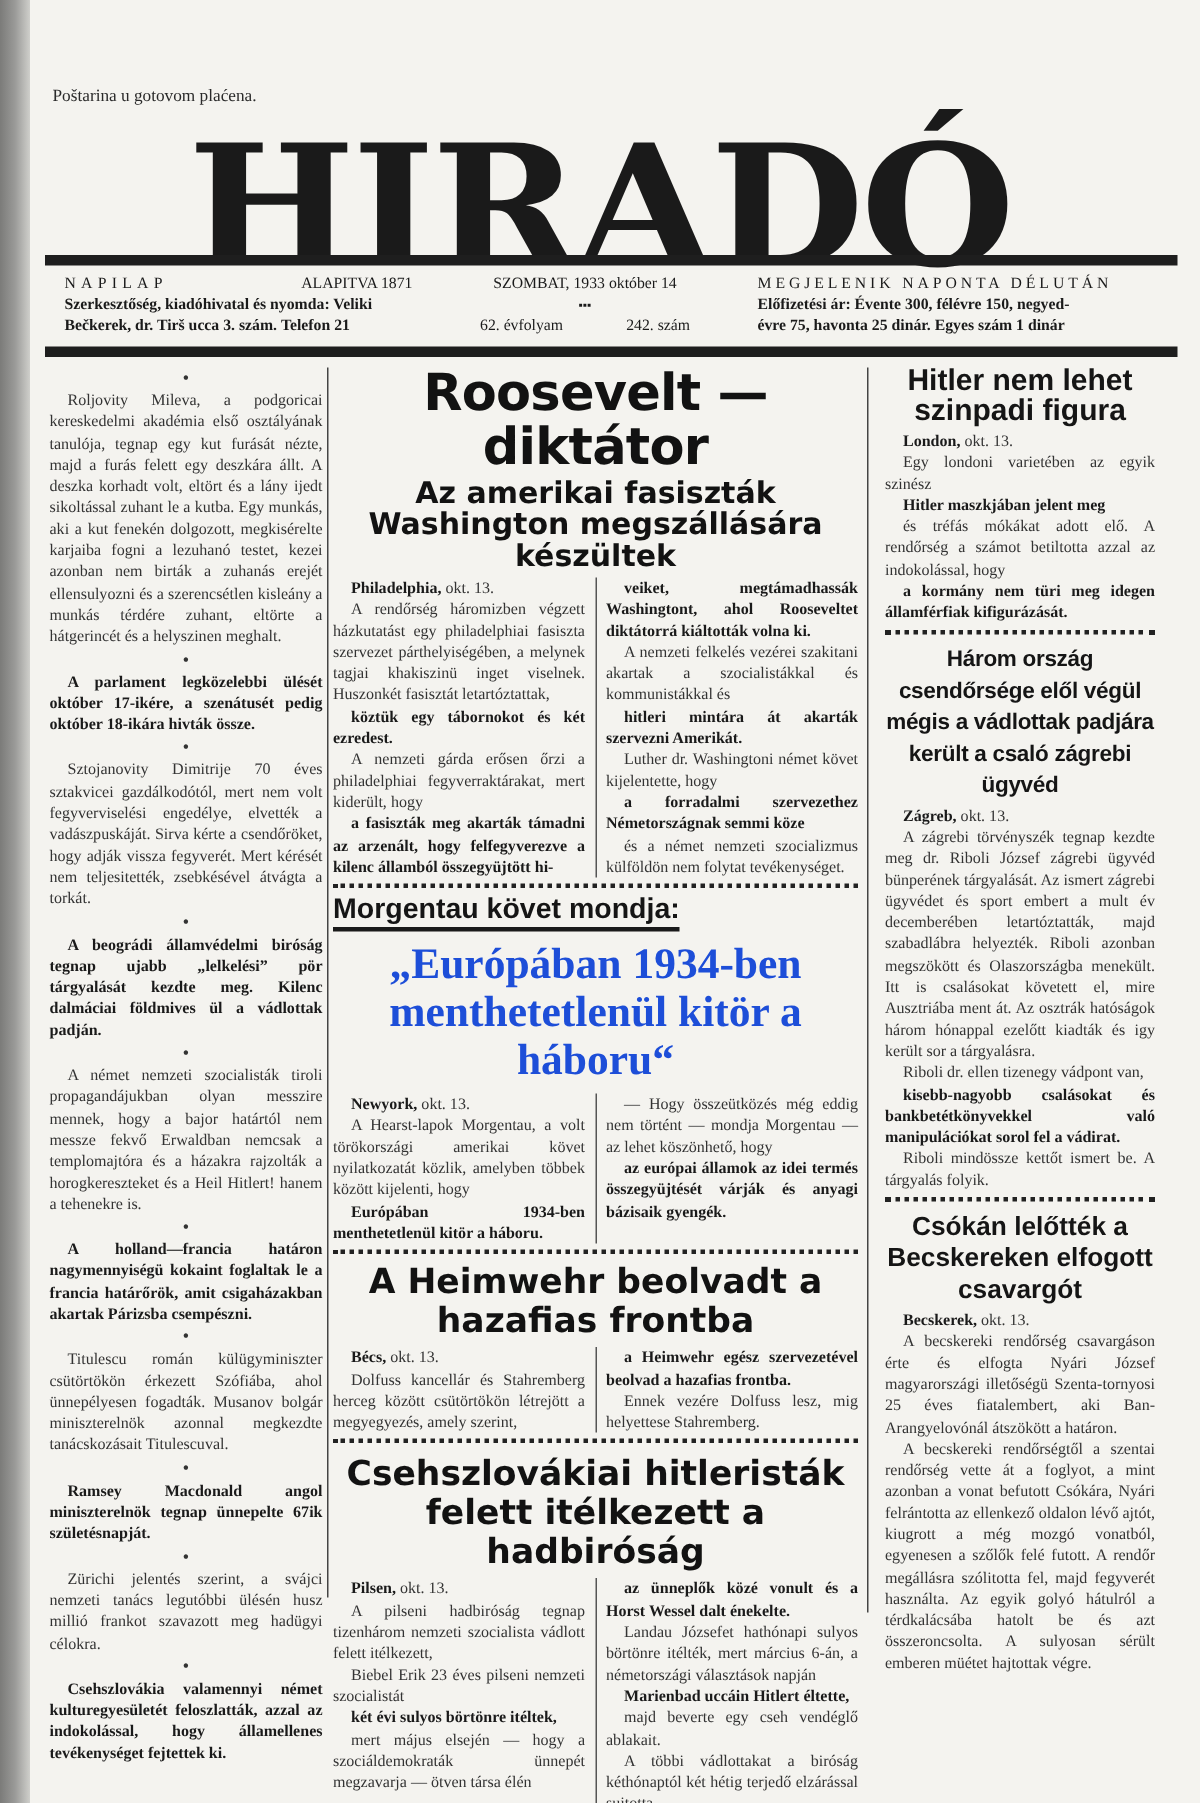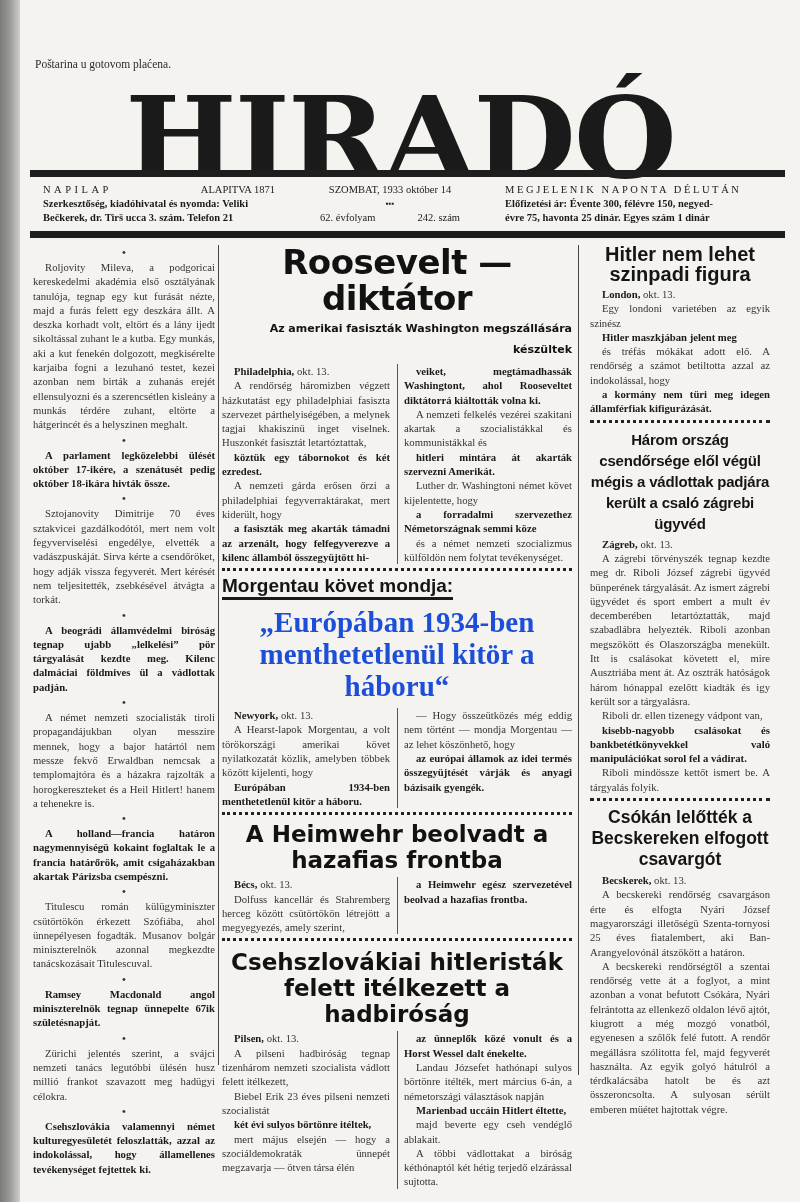--- a/index.html
+++ b/index.html
@@ -92,21 +92,21 @@
     <div class="dot">•</div>
     <p style="margin-bottom: 2px;">Zürichi jelentés szerint, a svájci nemzeti tanács legutóbbi ülésén husz millió frankot szavazott meg hadügyi célokra.</p>
     <div class="dot">•</div>
     <p class="bold" style="margin-bottom: 2px;">Csehszlovákia valamennyi német kulturegyesületét feloszlatták, azzal az indokolással, hogy államellenes tevékenységet fejtettek ki.</p>
   </div>
 <div class="vline" style="left:218px;top:245px;height:820px;"></div>
 
 <div class="col col2">
 
   <div class="h-sans" style="font-size:34px;line-height:36px;letter-spacing:-0.5px;">Roosevelt — diktátor</div>
-  <div class="h-sans" style="font-size:11px;line-height:21px;margin:2px 0 4px;text-align:right;">Az amerikai fasiszták Washington megszállására készültek</div>
+  <div class="h-sans" style="font-size:20px;line-height:21px;margin:2px 0 4px;">Az amerikai fasiszták Washington megszállására készültek</div>
   <div class="two">
     <div id="roos-left">
       <p class="dateline"><b>Philadelphia,</b> <span>okt. 13.</span></p>
     <p>A rendőrség háromizben végzett házkutatást egy philadelphiai fasiszta szervezet párthelyiségében, a melynek tagjai khakiszinü inget viselnek. Huszonkét fasisztát letartóztattak,</p>
         <p class="bold">köztük egy tábornokot és két ezredest.</p>
         <p>A nemzeti gárda erősen őrzi a philadelphiai fegyverraktárakat, mert kiderült, hogy</p>
         <p class="bold">a fasiszták meg akarták támadni az arzenált, hogy felfegyverezve a kilenc államból összegyüjtött hi-</p>
       </div>
     <div class="sep"></div>
     <div id="roos-right">
@@ -140,20 +140,21 @@
 
   <div class="h-sans" style="font-size:23px;line-height:26px;margin:6px 0 4px;">A Heimwehr beolvadt a hazafias frontba</div>
   <div class="two">
     <div id="heim-left">
       <p class="dateline"><b>Bécs,</b> <span>okt. 13.</span></p>
     <p>Dolfuss kancellár és Stahremberg herceg között csütörtökön létrejött a megyegyezés, amely szerint,</p>
       </div>
     <div class="sep"></div>
     <div id="heim-right">
         <p class="bold">a Heimwehr egész szervezetével beolvad a hazafias frontba.</p>
+        <p>Ennek vezére Dolfuss lesz, mig helyettese Stahremberg.</p>
       </div>
   </div>
   <div class="dots"></div>
 
   <div class="h-sans" style="font-size:23px;line-height:26px;margin:8px 0 4px;">Csehszlovákiai hitleristák felett itélkezett a hadbiróság</div>
   <div class="two">
     <div id="cseh-left">
       <p class="dateline"><b>Pilsen,</b> <span>okt. 13.</span></p>
     <p>A pilseni hadbiróság tegnap tizenhárom nemzeti szocialista vádlott felett itélkezett,</p>
         <p>Biebel Erik 23 éves pilseni nemzeti szocialistát</p>

